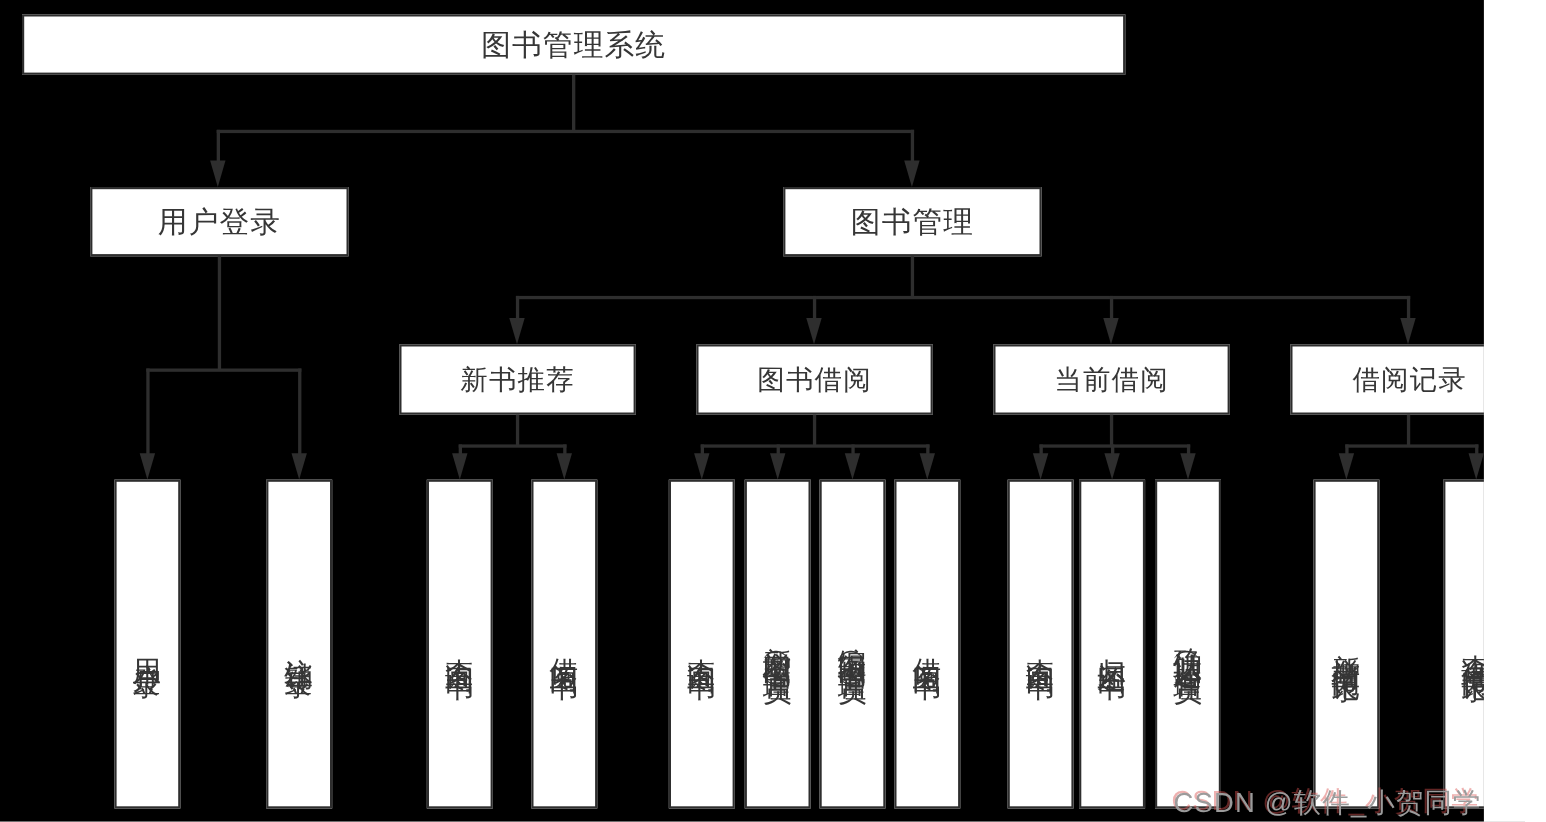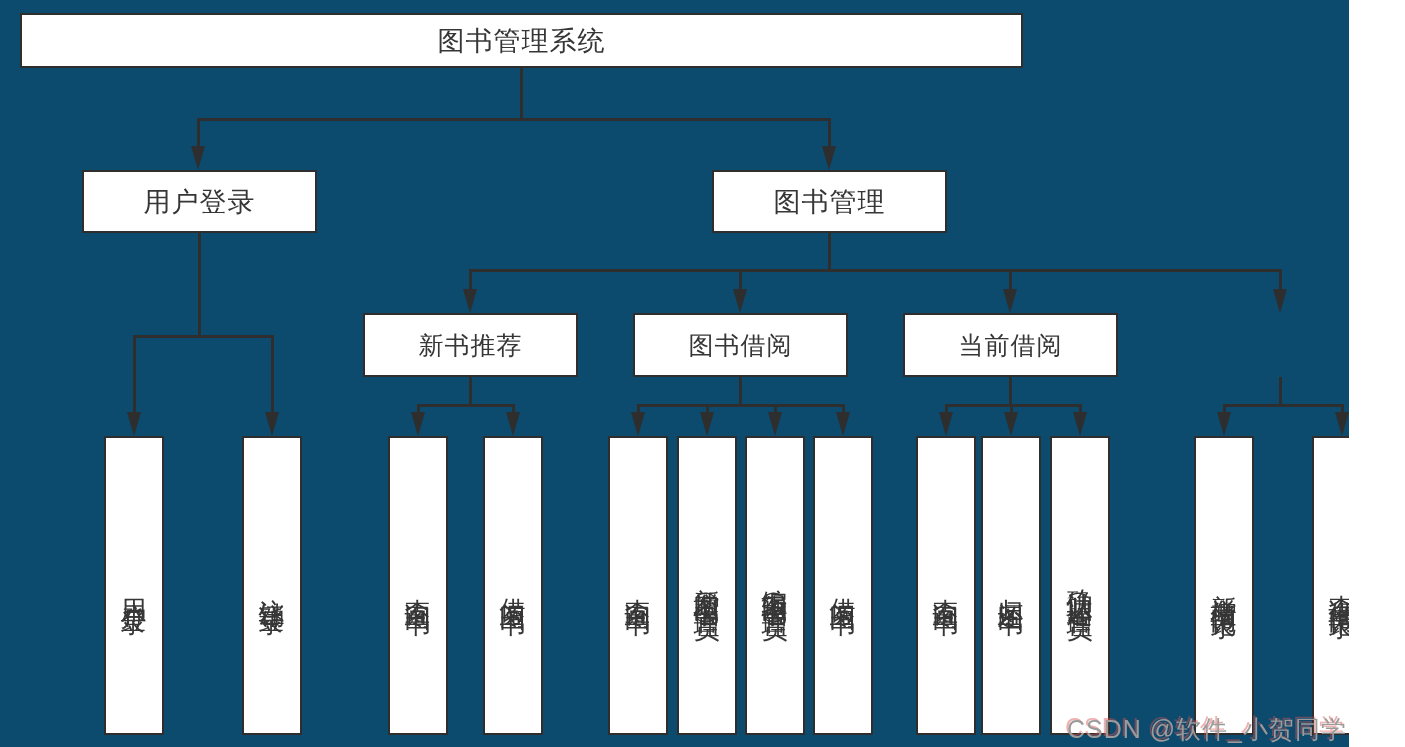--- a/index.html
+++ b/index.html
@@ -1,17 +1,17 @@
 <!DOCTYPE html>
 <html><head>
 <meta charset="utf-8">
 <style>
   html,body{margin:0;padding:0;background:#ffffff;}
   .canvas{
-    position:relative;width:1349px;height:747px;background:#0c4a6e;
+    position:relative;width:1349px;height:747px;background:#000000;
     font-family:"Liberation Sans","DejaVu Sans",sans-serif;color:#363636;overflow:hidden;
   }
   .box{
     position:absolute;box-sizing:border-box;border:2px solid #2e2e2e;background:#ffffff;
     display:flex;align-items:center;justify-content:center;
   }
   .box-root{font-size:27px;letter-spacing:1px;}
   .box-l2{font-size:27px;letter-spacing:1px;}
   .box-l3{font-size:25px;letter-spacing:1px;}
   .vlabel{
@@ -47,20 +47,23 @@
   </div>
 
   <div class="box box-l2" style="left:712px;top:170px;width:235px;height:63px;">
     <span>图书管理</span>
   </div>
   <div class="box box-l3" style="left:903px;top:313px;width:215px;height:64px;">
     <span>当前借阅</span>
   </div>
   <div class="box box-l3" style="left:633px;top:313px;width:215px;height:64px;">
     <span>图书借阅</span>
+  </div>
+  <div class="box box-l3" style="left:1173px;top:313px;width:217px;height:64px;">
+    <span>借阅记录</span>
   </div>
 
   <div class="box" style="left:104px;top:436px;width:60px;height:299px;">
     <span class="vlabel">用户登录</span>
   </div>
   <div class="box" style="left:242px;top:436px;width:60px;height:299px;">
     <span class="vlabel">注销登录</span>
   </div>
 
   <div class="box" style="left:388px;top:436px;width:60px;height:299px;">

